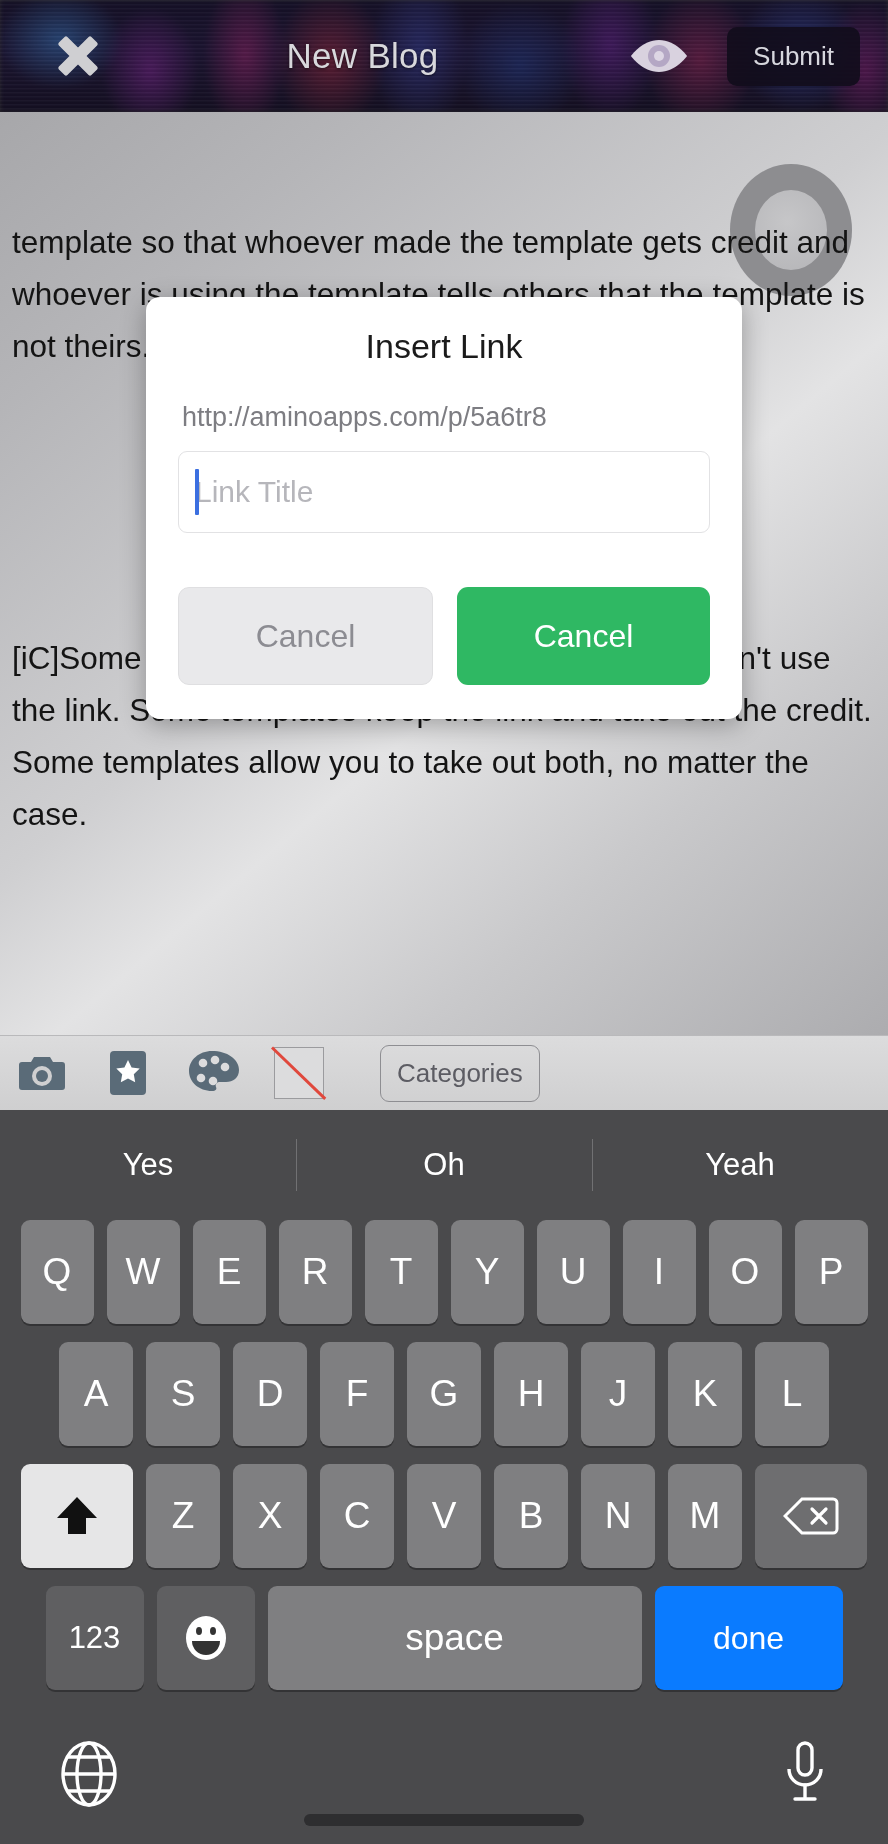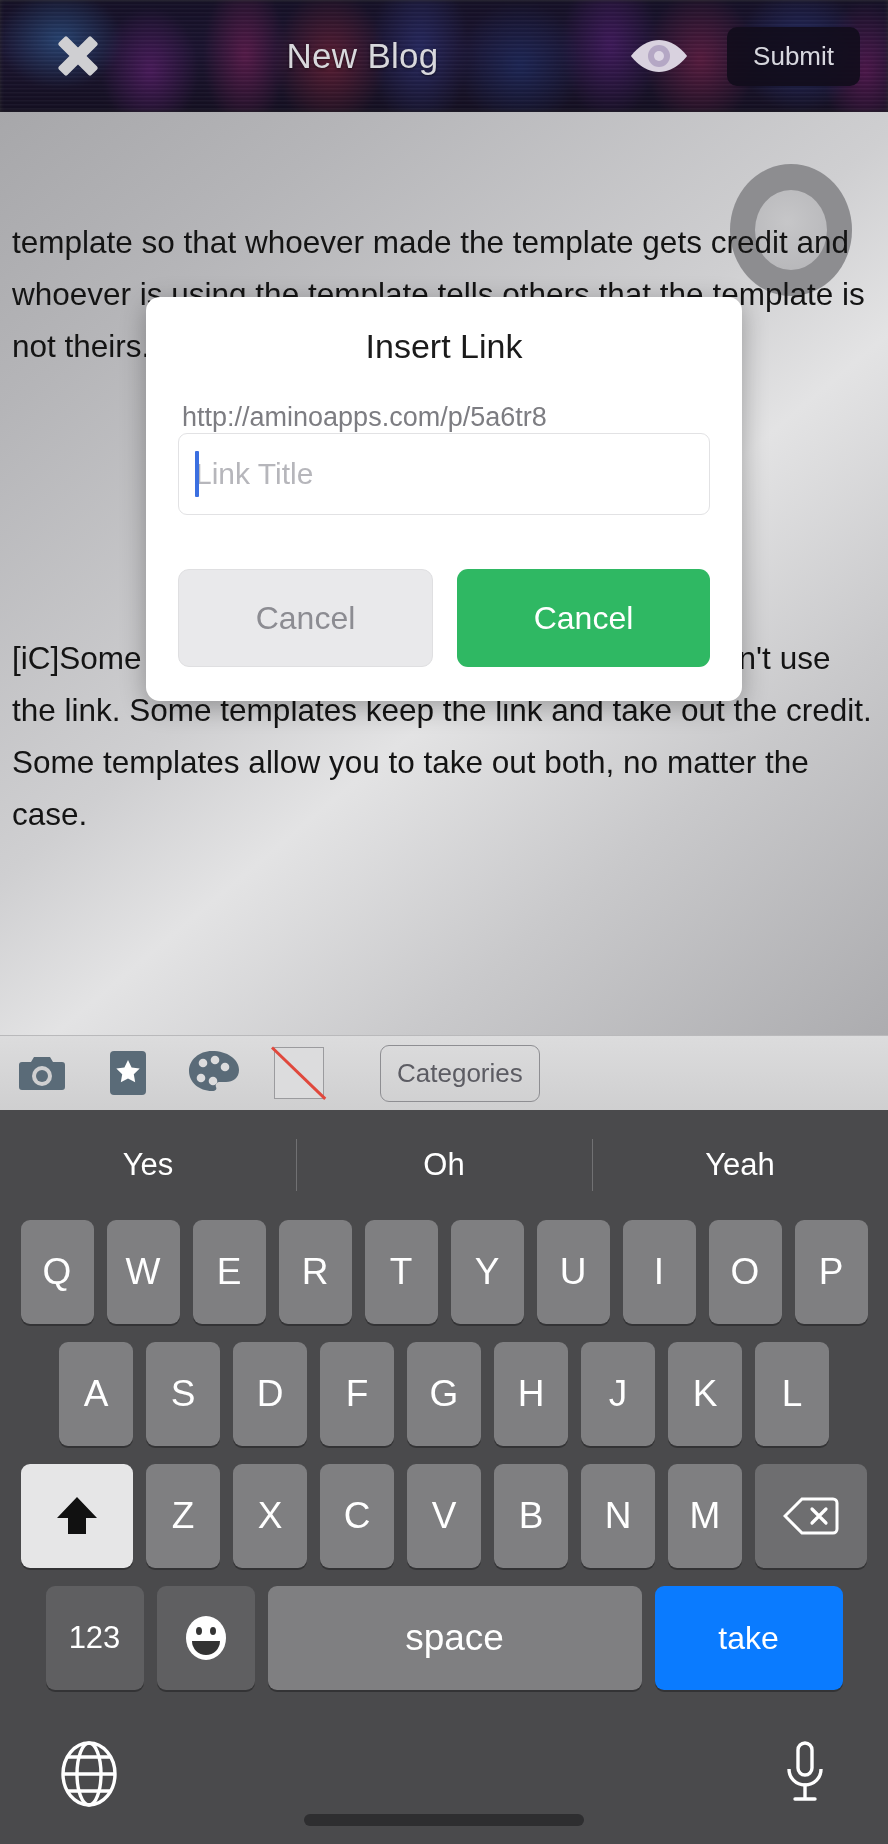--- a/index.html
+++ b/index.html
@@ -108,21 +108,21 @@
     font-family: inherit;
   }
   .dialog {
     position: absolute; z-index: 50;
     left: 146px; top: 297px; width: 596px;
     background: #fff; border-radius: 14px;
     box-shadow: 0 6px 26px rgba(0,0,0,.30);
     padding: 30px 32px 34px;
   }
   .dialog-title { text-align:center; font-size: 34px; color:#1b1b1b; margin-bottom: 36px; }
-  .dialog-url { font-size: 27px; color: #7d7d82; padding-left: 4px; }
+  .dialog-url { font-size: 27px; color: #7d7d82; margin-bottom: 18px; padding-left: 4px; }
   .dialog-input {
     width: 100%; height: 82px; border: 1px solid #e2e2e4; border-radius: 9px;
     font-size: 30px; color: #a16207; padding: 0 16px; font-family: inherit;
     background: #fff; outline: none; position: relative;
   }
   .dialog-input::placeholder { color: #b6b6bb; }
   .input-wrap { position: relative; }
   .caret {
     position: absolute; left: 17px; top: 18px; width: 4px; height: 46px;
     background: #3b6fe0; border-radius: 1px;
@@ -315,21 +315,21 @@
       <button class="key num dark">123</button>
       <button class="key emoji dark">
         <svg width="46" height="48" viewBox="0 0 46 48">
           <ellipse cx="23" cy="24" rx="20" ry="22" fill="#fff"></ellipse>
           <ellipse cx="16" cy="17" rx="3" ry="4" fill="#333"></ellipse>
             <ellipse cx="30" cy="17" rx="3" ry="4" fill="#333"></ellipse>
           <path d="M9 27h28a14 14 0 01-28 0z" fill="#333"></path>
         </svg>
       </button>
       <button class="key space">space</button>
-      <button class="key done">take</button>
+      <button class="key done">done</button>
     </div>
 
     <div class="bottom-bar">
       <div>
         <svg width="58" height="66" viewBox="0 0 58 66">
           <ellipse cx="29" cy="33" rx="26" ry="31" fill="none" stroke="#fff" stroke-width="3.4"></ellipse>
           <ellipse cx="29" cy="33" rx="12" ry="31" fill="none" stroke="#fff" stroke-width="3.4"></ellipse>
           <path d="M3 33h52M8 16h42M8 50h42" stroke="#fff" stroke-width="3.4"></path>
         </svg>
       </div>

